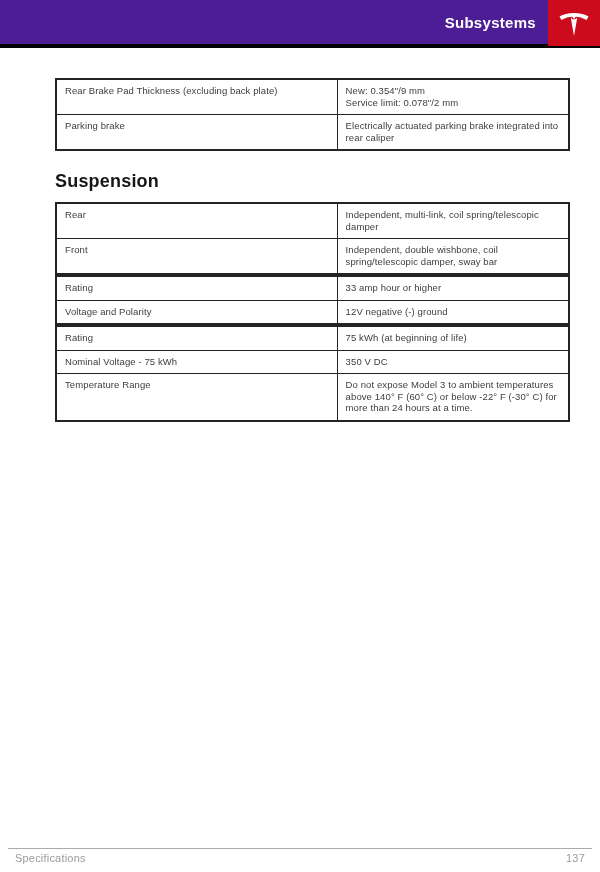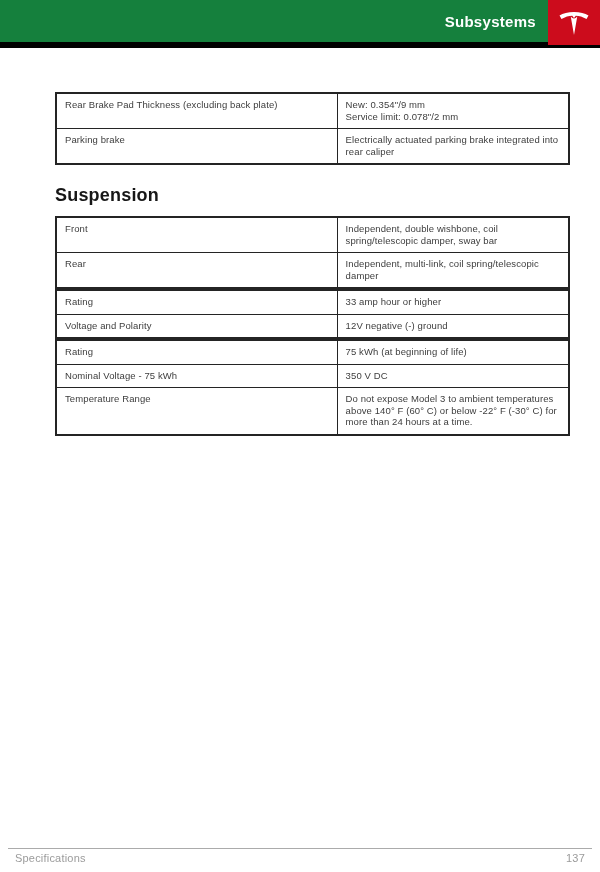--- a/index.html
+++ b/index.html
@@ -9,22 +9,22 @@
     background: #ffffff;
     font-family: "Liberation Sans", sans-serif;
     position: relative;
     overflow: hidden;
   }
   .page { width: 600px; height: 872px; position: relative; background: #fff; }
 
   
   .header {
     height: 48px;
-    background: #15803d;
-    border-bottom: 6px solid #000000;
+    background: #4c1d95;
+    border-bottom: 4px solid #000000;
     display: flex;
     align-items: center;
     justify-content: flex-end;
   }
   .header-title {
     color: #ffffff;
     font-weight: bold;
     font-size: 15px;
     letter-spacing: 0.3px;
     margin-right: 12px;
@@ -35,21 +35,21 @@
     background: #cc0c1c;
     display: flex;
     align-items: center;
     justify-content: center;
     flex: 0 0 auto;
   }
   .logo-box svg { display: block; }
 
   
   .content {
-    padding: 44px 30px 0 55px;
+    padding: 30px 30px 0 55px;
   }
   .section-heading {
     font-size: 18px;
     font-weight: bold;
     color: #171717;
     letter-spacing: 0.2px;
     margin: 20px 0 10px 0;
   }
   .spec-table {
     width: 100%;
@@ -113,26 +113,26 @@
           <td class="label">Parking brake</td>
           <td class="value">Electrically actuated parking brake integrated into rear caliper</td>
         </tr>
       </tbody>
     </table>
 
     <h2 class="section-heading">Suspension</h2>
     <table class="spec-table">
       <tbody>
         <tr>
+          <td class="label">Rear</td>
+          <td class="value">Independent, multi-link, coil spring/telescopic damper</td>
+        </tr>
+        <tr>
           <td class="label">Front</td>
           <td class="value">Independent, double wishbone, coil spring/telescopic damper, sway bar</td>
-        </tr>
-        <tr>
-          <td class="label">Rear</td>
-          <td class="value">Independent, multi-link, coil spring/telescopic damper</td>
         </tr>
       </tbody>
     </table>
 
     <table class="spec-table">
       <tbody>
         <tr>
           <td class="label">Rating</td>
           <td class="value">33 amp hour or higher</td>
         </tr>

